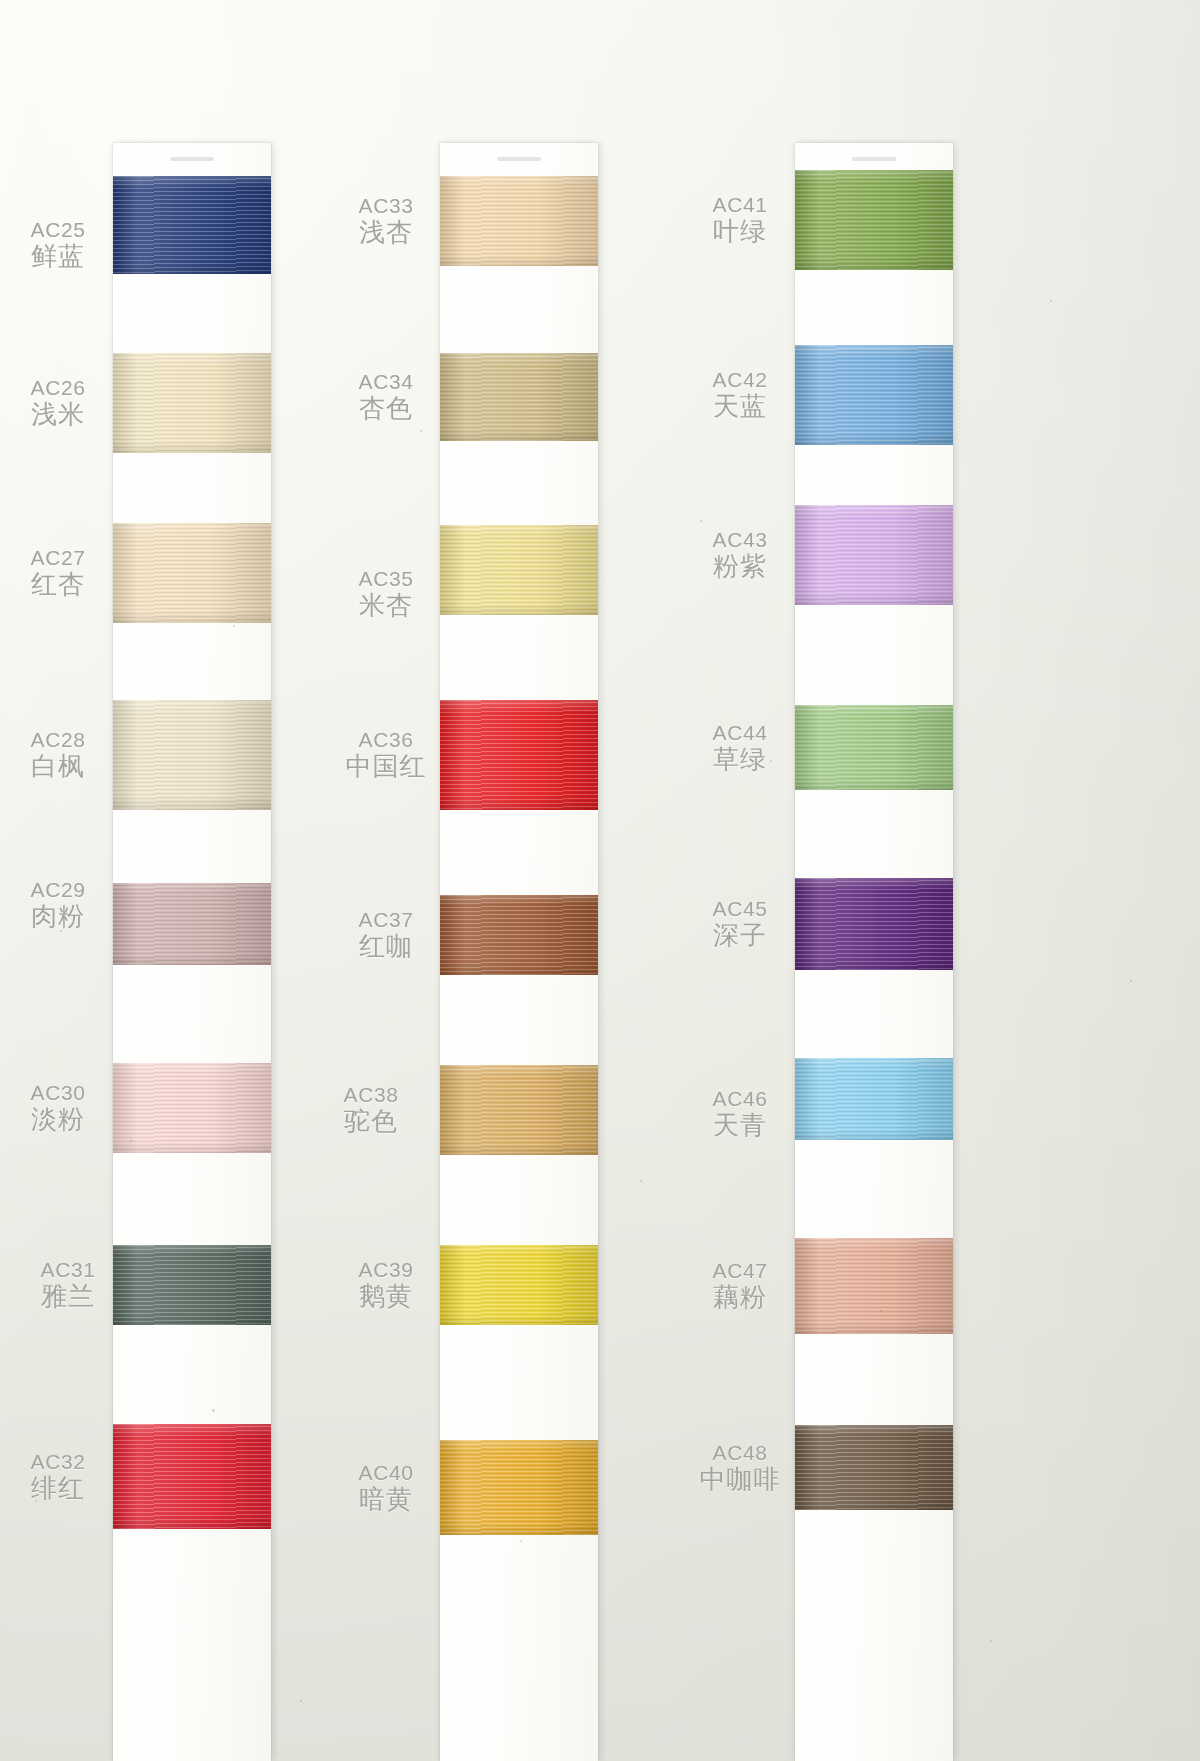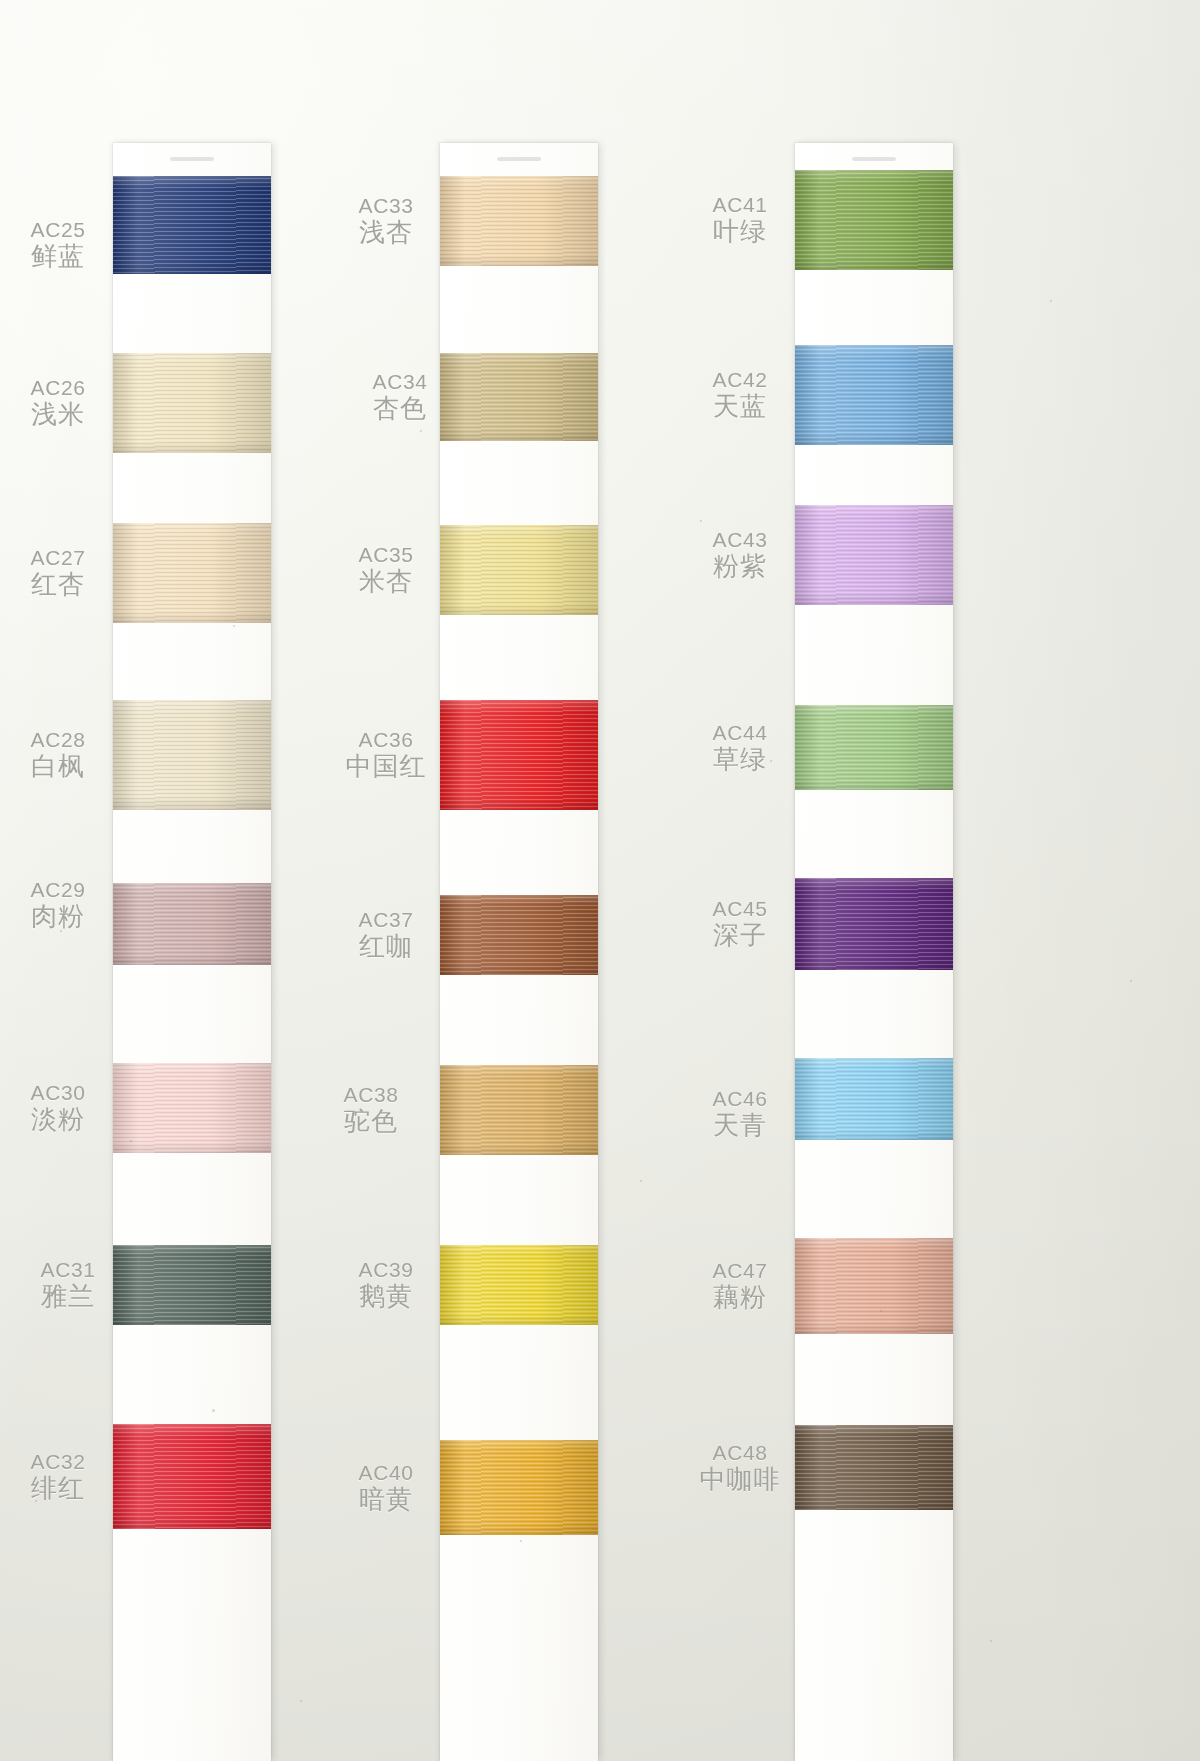--- a/index.html
+++ b/index.html
@@ -281,29 +281,29 @@
           <div class="sheen"></div>
         </div>
         <div class="label" style="left: 330px; top: 193px;">
           <div class="code">AC33</div>
           <div class="name">浅杏</div>
         </div>
         <div class="swatch" style="left: 440px; top: 353px; width: 158px; height: 88px; position: absolute; background: rgb(206, 187, 133);">
           <div class="yarn"></div>
           <div class="sheen"></div>
         </div>
-        <div class="label" style="left: 344px; top: 369px;">
+        <div class="label" style="left: 330px; top: 369px;">
           <div class="code">AC34</div>
           <div class="name">杏色</div>
         </div>
         <div class="swatch" style="left: 440px; top: 525px; width: 158px; height: 90px; position: absolute; background: rgb(238, 223, 142);">
           <div class="yarn"></div>
           <div class="sheen"></div>
         </div>
-        <div class="label" style="left: 330px; top: 542px;">
+        <div class="label" style="left: 330px; top: 566px;">
           <div class="code">AC35</div>
           <div class="name">米杏</div>
         </div>
         <div class="swatch" style="left: 440px; top: 700px; width: 158px; height: 110px; position: absolute; background: rgb(232, 30, 34);">
           <div class="yarn"></div>
           <div class="sheen"></div>
         </div>
         <div class="label" style="left: 330px; top: 727px;">
           <div class="code">AC36</div>
           <div class="name">中国红</div>

